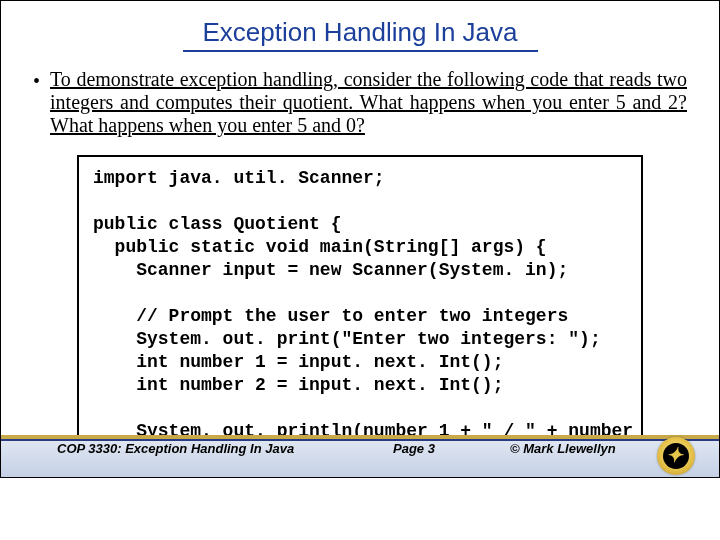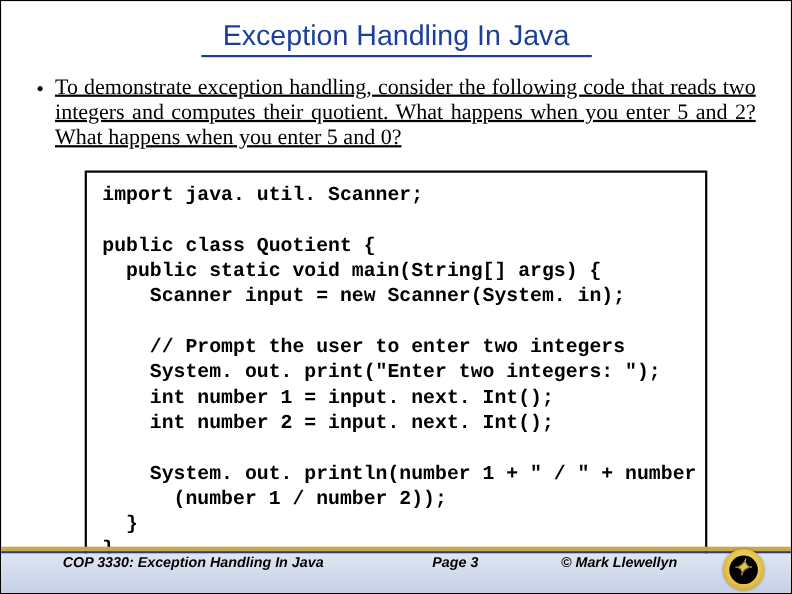--- a/index.html
+++ b/index.html
@@ -3,21 +3,21 @@
 <meta charset="utf-8">
 <style>
   body {
     margin: 0;
     padding: 0;
     background: #fff;
     font-family: Arial, Helvetica, sans-serif;
   }
   .slide {
     width: 720px;
-    height: 540px;
+    height: 478px;
     position: relative;
     box-sizing: border-box;
     border: 1px solid #000;
     background: #fff;
   }
   .title {
     text-align: center;
     color: #1b3f9b;
     font-size: 26px;
     font-weight: normal;

